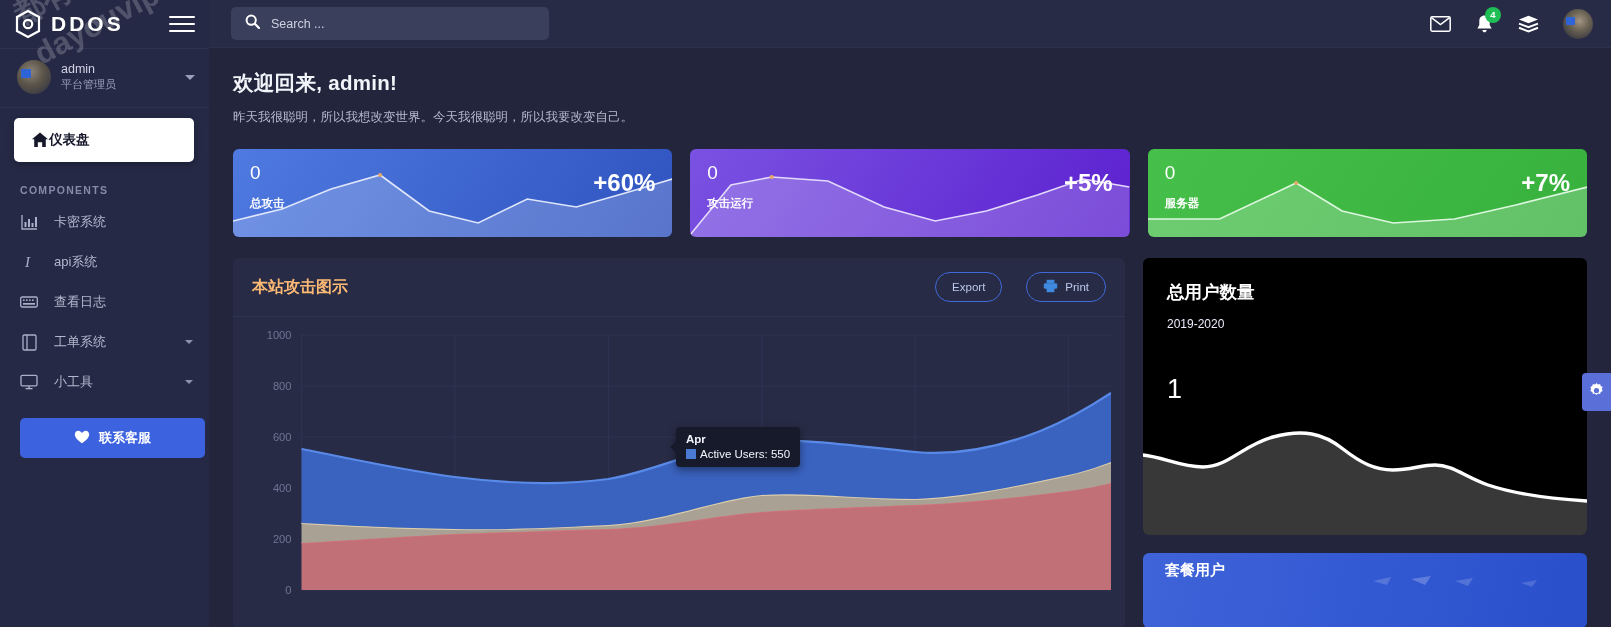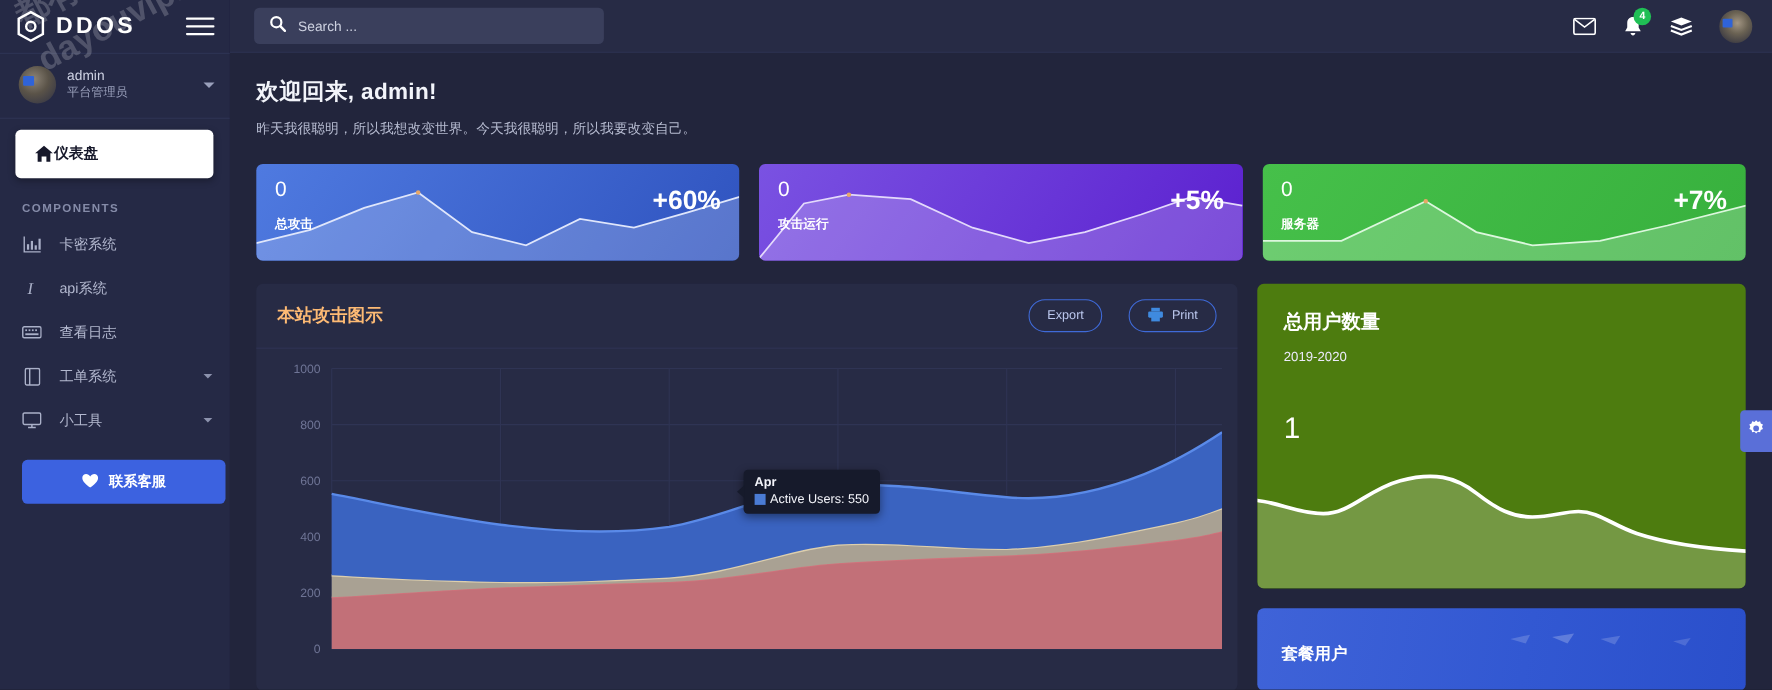--- a/index.html
+++ b/index.html
@@ -188,34 +188,34 @@
     border-top: 6px solid transparent; border-bottom: 6px solid transparent;
     border-right: 7px solid #161a2b;
   }
   .tt-title { font-size: 11.5px; font-weight: 700; color: #f3f4fa; }
   .tt-row { display: flex; align-items: center; gap: 4px; margin-top: 3px; }
   .tt-swatch { width: 10px; height: 10px; background: #4a7bd4; }
   .tt-text { font-size: 11.5px; color: #f3f4fa; }
 
   .panel-right { flex: 0 0 444px; display: flex; flex-direction: column; gap: 18px; }
   .card-users {
-    background: #4d7c0f; border-radius: 6px; height: 277px;
+    background: #000000; border-radius: 6px; height: 277px;
     position: relative; overflow: hidden;
   }
   .cu-inner { padding: 22px 24px 0 24px; position: relative; z-index: 2; }
   .cu-title { font-size: 17.5px; font-weight: 700; color: #fff; }
   .cu-sub { font-size: 12px; color: #eceafb; margin-top: 13px; }
   .cu-big { font-size: 27px; color: #fff; margin-top: 43px; font-weight: 400; }
   .cu-svg { position: absolute; left: 0; right: 0; bottom: 0; width: 100%; height: 120px; }
 
   .card-plan {
     background: linear-gradient(100deg, #3f63d8 0%, #3258d2 55%, #2a4fcb 100%);
     border-radius: 6px; height: 75px; position: relative; overflow: hidden;
   }
-  .cp-title { font-size: 15px; font-weight: 700; color: #fff; padding: 32px 0 0 22px; position: relative; z-index: 2; }
+  .cp-title { font-size: 15px; font-weight: 700; color: #fff; padding: 8px 0 0 22px; position: relative; z-index: 2; }
   .cp-svg { position: absolute; inset: 0; width: 100%; height: 100%; opacity: .5; }
 
   .gear-tab {
     position: absolute; right: 0; top: 373px;
     width: 29px; height: 38px; background: #5a6fd8;
     border-radius: 4px 0 0 4px;
     display: flex; align-items: center; justify-content: center;
     cursor: pointer; z-index: 20;
   }
 </style>

